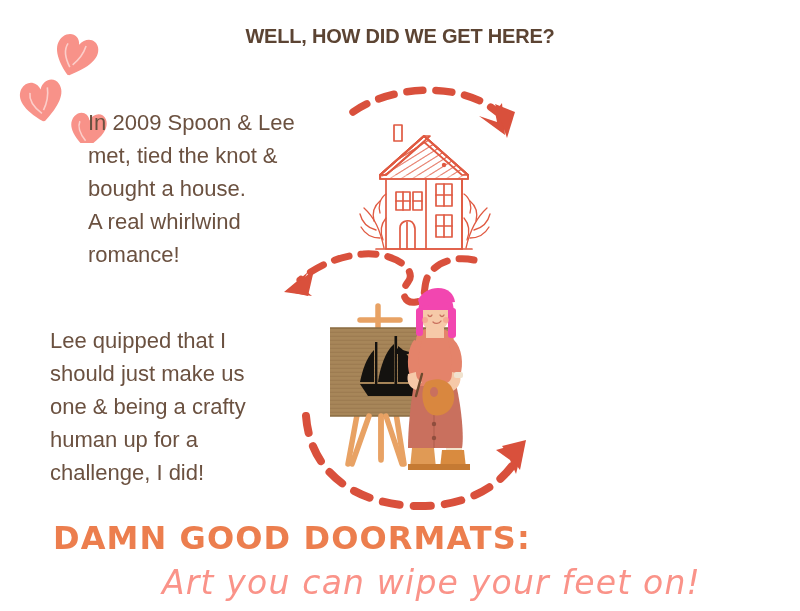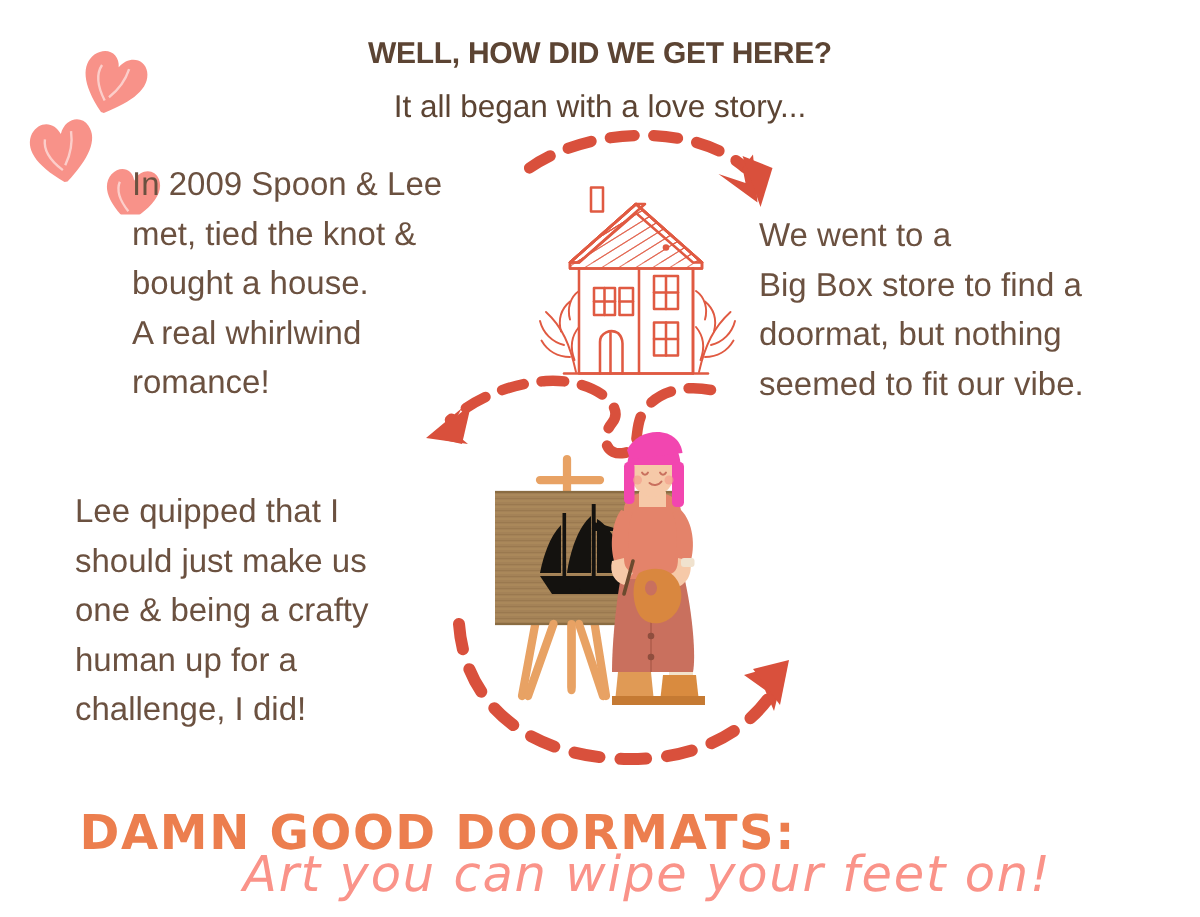--- a/index.html
+++ b/index.html
@@ -59,21 +59,21 @@
   }
   .copy-tl { left: 88px;  top: 106px; width: 260px; }
   .copy-tr { left: 506px; top: 140px; width: 290px; }
   .copy-bl { left: 50px;  top: 296px; width: 268px; margin-top: 28px; }
   .copy-br { left: 566px; top: 305px; width: 226px; }
 
   
   .tagline-1 {
     position: absolute;
     left: 53px;
-    top: 536px;
+    top: 519px;
     font-size: 32px;
     font-weight: bold;
     letter-spacing: 1.1px;
     color: #EC7E4E;
     white-space: nowrap;
     font-family: "DejaVu Sans", sans-serif;
   }
   .tagline-2 {
     position: absolute;
     left: 162px;
@@ -294,31 +294,26 @@
 
   <svg class="art" style="left:296px; top:412px;" width="250" height="108" viewBox="0 0 250 108">
     <g stroke="#D9503C" fill="none" stroke-width="8" stroke-linecap="round">
       <path d="M10 4 C14 58 56 92 120 94 C166 95 198 78 216 54" stroke-dasharray="17 14"></path>
     </g>
     <polygon points="200,38 228,30 220,62 214,48" fill="#D9503C"></polygon>
     <polygon points="206,34 230,28 224,58" fill="#D9503C"></polygon>
   </svg>
 
   <div class="headline">WELL, HOW DID WE GET HERE?</div>
-  <div class="subhead">It all began with a love story...</div>
 
   <div class="copy copy-tl">In 2009 Spoon &amp; Lee
 met, tied the knot &amp;
 bought a house.
 A real whirlwind
 romance!</div>
-  <div class="copy copy-tr">We went to a
-Big Box store to find a
-doormat, but nothing
-seemed to fit our vibe.</div>
   <div class="copy copy-bl">Lee quipped that I
 should just make us
 one &amp; being a crafty
 human up for a
 challenge, I did!</div>
 
   <div class="tagline-1">DAMN GOOD DOORMATS:</div>
   <div class="tagline-2">Art you can wipe your feet on!</div>
 
 </div>

